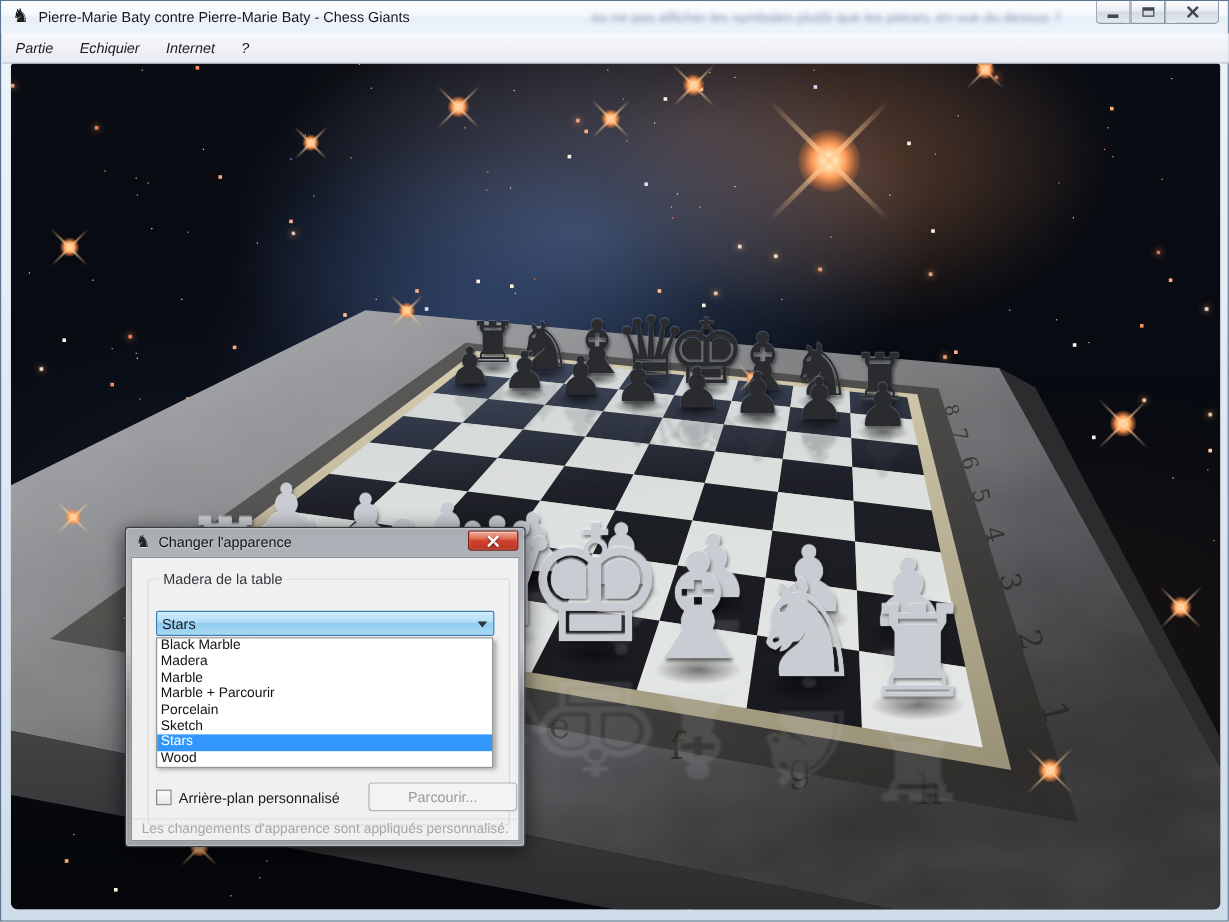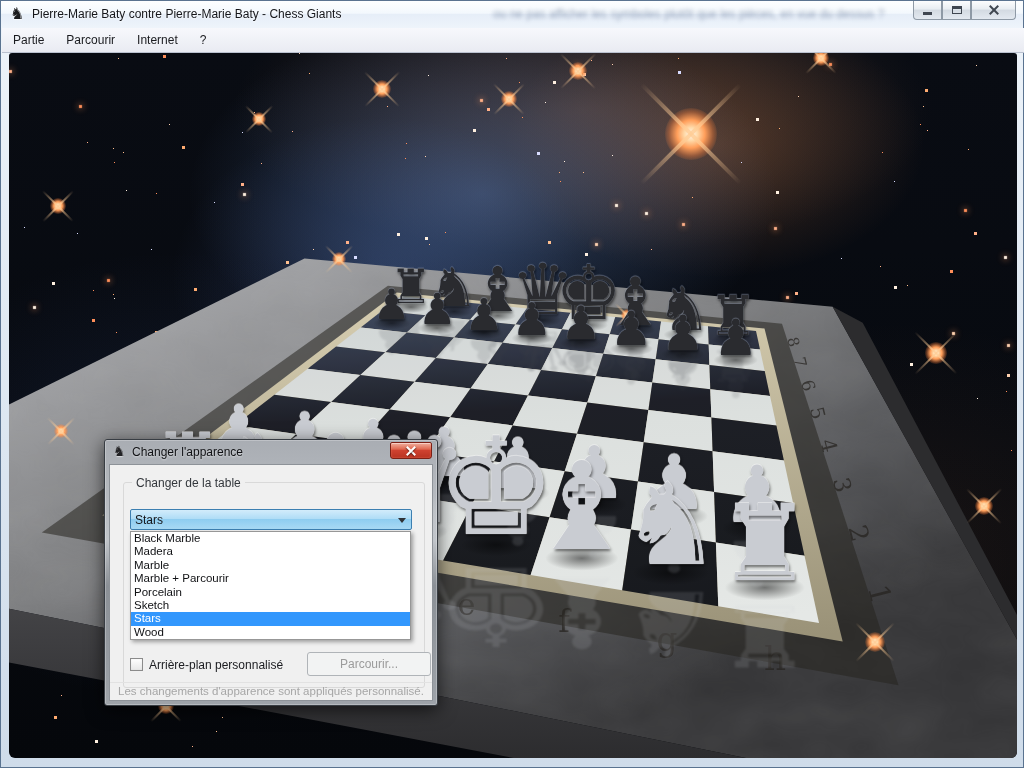--- a/index.html
+++ b/index.html
@@ -23,21 +23,21 @@
   .winbtn.close{width:45px;border-radius:0 0 4px 0;}
   .ic-min{width:9px;height:3px;background:#3f4650;margin-top:6px;}
   .ic-max{width:10px;height:8px;border:1px solid #3f4650;border-top:3px solid #3f4650;box-sizing:border-box;}
   .ic-x{position:relative;width:12px;height:10px;}
   .ic-x i{position:absolute;left:0;top:4px;width:12px;height:2px;background:#3f4650;display:block;}
   .ic-x i:first-child{transform:rotate(45deg);}
   .ic-x i:last-child{transform:rotate(-45deg);}
   
   .menubar{position:absolute;left:1px;top:27px;width:1022px;height:25px;
     background:linear-gradient(180deg,#f7f8fc,#e9ebf2);border-bottom:1px solid #bac1cf;
-    display:flex;align-items:center;box-sizing:border-box;}
+    display:flex;align-items:center;box-sizing:border-box;font-style:italic;}
   .menu-item{font-size:12px;color:#1a1b1f;padding:4px 11px;cursor:default;}
   
   .viewport{position:absolute;left:8px;top:52px;width:1008px;height:705px;border-radius:3px 3px 6px 6px;
     overflow:hidden;background:
       radial-gradient(420px 260px at 47% 20%,rgba(108,148,215,.40),rgba(108,148,215,0) 70%),
       radial-gradient(300px 230px at 37% 32%,rgba(80,110,180,.33),rgba(80,110,180,0) 70%),
       radial-gradient(500px 210px at 57% 8%,rgba(150,105,80,.35),rgba(150,105,80,0) 70%),
       radial-gradient(300px 190px at 70% 13%,rgba(205,125,70,.30),rgba(205,125,70,0) 70%),
       radial-gradient(420px 320px at 16% 60%,rgba(60,85,145,.20),rgba(60,85,145,0) 70%),
       radial-gradient(480px 340px at 88% 72%,rgba(120,75,45,.16),rgba(120,75,45,0) 70%),
@@ -124,21 +124,21 @@
           <span class="ic-x">
             <i></i>
             <i></i>
           </span>
         </div>
     </div>
   </div>
 
   <div class="menubar">
     <div class="menu-item">Partie</div>
-    <div class="menu-item">Parcourir</div>
+    <div class="menu-item">Echiquier</div>
     <div class="menu-item">Internet</div>
     <div class="menu-item">?</div>
   </div>
 
   <div class="viewport" id="viewport">
     <div class="starlayer" id="stars-small" style="box-shadow: rgb(255, 240, 224) 216px 616px 0px 0px, rgb(255, 143, 90) 548px 262px 0px 0px, rgb(255, 143, 90) 397px 90px 0px 0px, rgb(255, 192, 144) 331px 204px 0px 0px, rgb(255, 240, 224) 984px 680px 0px 0px, rgb(255, 240, 224) 551px 379px 0px 0px, rgb(255, 143, 90) 707px 275px 0px 0px, rgb(255, 210, 176) 290px 0px 0px 0px, rgb(255, 240, 224) 588px 326px 0px 0px, rgb(255, 176, 136) 52px 642px 0px 0px, rgb(255, 240, 224) 774px 288px 0px 0px, rgb(216, 220, 255) 15px 174px 0px 0px, rgb(255, 143, 90) 704px 544px 0px 0px, rgb(255, 240, 224) 603px 102px 0px 0px, rgb(255, 176, 136) 596px 449px 0px 0px, rgb(255, 210, 176) 360px 297px 0px 1px, rgb(255, 240, 224) 232px 642px 0px 1px, rgb(255, 171, 112) 174px 94px 0px 1px, rgb(255, 192, 144) 65px 474px 0px 0px, rgb(255, 240, 224) 768px 139px 0px 1px, rgb(255, 240, 224) 637px 405px 0px 0px, rgb(255, 143, 90) 513px 64px 0px 0px, rgb(255, 210, 176) 289px 224px 0px 0px, rgb(255, 192, 144) 593px 417px 0px 0px, rgb(255, 176, 136) 233px 131px 0px 1px, rgb(216, 220, 255) 420px 426px 0px 1px, rgb(255, 240, 224) 885px 448px 0px 0px, rgb(255, 240, 224) 419px 22px 0px 0px, rgb(255, 171, 112) 525px 680px 0px 1px, rgb(255, 192, 144) 80px 496px 0px 0px, rgb(255, 171, 112) 300px 20px 0px 0px, rgb(255, 240, 224) 365px 286px 0px 0px, rgb(255, 176, 136) 497px 5px 0px 0px, rgb(255, 210, 176) 377px 645px 0px 1px, rgb(216, 220, 255) 142px 196px 0px 0px, rgb(255, 143, 90) 396px 105px 0px 0px, rgb(255, 143, 90) 942px 218px 0px 1px, rgb(255, 171, 112) 186px 236px 0px 1px, rgb(255, 192, 144) 469px 443px 0px 0px, rgb(255, 176, 136) 642px 196px 0px 0px, rgb(255, 171, 112) 757px 611px 0px 0px, rgb(255, 143, 90) 715px 474px 0px 0px, rgb(255, 176, 136) 103px 593px 0px 0px, rgb(255, 176, 136) 699px 334px 0px 0px, rgb(216, 220, 255) 276px 510px 0px 0px, rgb(255, 176, 136) 787px 240px 0px 1px, rgb(255, 176, 136) 966px 180px 0px 1px, rgb(255, 171, 112) 959px 96px 0px 0px, rgb(255, 210, 176) 575px 21px 0px 1px, rgb(255, 240, 224) 172px 347px 0px 1px, rgb(255, 210, 176) 349px 595px 0px 0px, rgb(255, 240, 224) 902px 311px 0px 1px, rgb(255, 171, 112) 770px 75px 0px 0px, rgb(255, 143, 90) 911px 71px 0px 0px, rgb(255, 192, 144) 278px 209px 0px 1px, rgb(255, 171, 112) 426px 296px 0px 0px, rgb(255, 143, 90) 343px 362px 0px 1px, rgb(255, 176, 136) 582px 7px 0px 0px, rgb(255, 210, 176) 789px 43px 0px 0px, rgb(255, 143, 90) 155px 3px 0px 1px, rgb(255, 240, 224) 465px 77px 0px 1px, rgb(255, 171, 112) 669px 5px 0px 0px, rgb(255, 176, 136) 241px 293px 0px 1px, rgb(255, 240, 224) 748px 66px 0px 1px, rgb(255, 176, 136) 283px 78px 0px 0px, rgb(255, 192, 144) 838px 616px 0px 1px, rgb(255, 210, 176) 659px 376px 0px 0px, rgb(216, 220, 255) 200px 440px 0px 0px, rgb(255, 176, 136) 252px 110px 0px 0px, rgb(255, 143, 90) 255px 329px 0px 0px, rgb(255, 192, 144) 3px 379px 0px 0px, rgb(255, 143, 90) 187px 442px 0px 1px, rgb(255, 143, 90) 442px 263px 0px 0px, rgb(255, 176, 136) 920px 532px 0px 1px, rgb(255, 176, 136) 529px 403px 0px 0px, rgb(216, 220, 255) 346px 204px 0px 1px, rgb(255, 143, 90) 846px 305px 0px 1px, rgb(255, 210, 176) 942px 637px 0px 0px, rgb(255, 171, 112) 49px 602px 0px 0px, rgb(255, 210, 176) 603px 11px 0px 0px, rgb(255, 171, 112) 694px 438px 0px 0px, rgb(255, 240, 224) 886px 234px 0px 1px, rgb(255, 192, 144) 293px 528px 0px 1px, rgb(255, 171, 112) 480px 349px 0px 1px, rgb(255, 176, 136) 777px 631px 0px 1px, rgb(255, 240, 224) 63px 537px 0px 0px, rgb(255, 210, 176) 185px 580px 0px 0px, rgb(255, 210, 176) 416px 536px 0px 0px, rgb(216, 220, 255) 743px 666px 0px 0px, rgb(255, 176, 136) 871px 213px 0px 0px, rgb(255, 176, 136) 176px 640px 0px 0px, rgb(216, 220, 255) 68px 180px 0px 0px, rgb(255, 240, 224) 417px 185px 0px 1px, rgb(255, 143, 90) 55px 347px 0px 1px, rgb(255, 171, 112) 550px 119px 0px 0px, rgb(255, 240, 224) 638px 624px 0px 0px, rgb(255, 240, 224) 117px 137px 0px 0px, rgb(255, 143, 90) 84px 267px 0px 1px, rgb(216, 220, 255) 732px 109px 0px 0px, rgb(255, 210, 176) 160px 71px 0px 0px, rgb(255, 210, 176) 967px 12px 0px 0px, rgb(255, 171, 112) 418px 399px 0px 1px, rgb(255, 176, 136) 606px 616px 0px 0px, rgb(255, 143, 90) 851px 655px 0px 1px, rgb(255, 176, 136) 183px 693px 0px 0px, rgb(216, 220, 255) 832px 205px 0px 0px, rgb(216, 220, 255) 834px 602px 0px 0px, rgb(255, 176, 136) 378px 53px 0px 0px, rgb(255, 192, 144) 440px 287px 0px 0px, rgb(255, 171, 112) 731px 332px 0px 0px, rgb(255, 143, 90) 147px 140px 0px 0px, rgb(255, 192, 144) 213px 664px 0px 0px, rgb(255, 192, 144) 127px 493px 0px 0px, rgb(255, 240, 224) 467px 551px 0px 1px, rgb(255, 192, 144) 692px 457px 0px 0px, rgb(216, 220, 255) 925px 519px 0px 0px, rgb(255, 143, 90) 700px 319px 0px 0px, rgb(255, 176, 136) 649px 499px 0px 0px, rgb(255, 192, 144) 299px 464px 0px 0px, rgb(255, 171, 112) 476px 350px 0px 0px, rgb(255, 240, 224) 968px 345px 0px 0px, rgb(255, 240, 224) 446px 432px 0px 0px, rgb(255, 210, 176) 844px 310px 0px 0px, rgb(255, 192, 144) 574px 119px 0px 0px, rgb(255, 240, 224) 419px 657px 0px 0px, rgb(255, 176, 136) 916px 561px 0px 0px, rgb(255, 143, 90) 510px 29px 0px 0px, rgb(255, 192, 144) 953px 473px 0px 1px, rgb(255, 192, 144) 540px 189px 0px 1px, rgb(255, 171, 112) 293px 395px 0px 0px, rgb(255, 171, 112) 147px 279px 0px 1px, rgb(255, 240, 224) 691px 673px 0px 0px, rgb(255, 143, 90) 107px 279px 0px 0px, rgb(255, 176, 136) 338px 189px 0px 1px, rgb(255, 176, 136) 557px 279px 0px 0px, rgb(255, 240, 224) 536px 49px 0px 0px, rgb(255, 171, 112) 525px 501px 0px 0px, rgb(255, 143, 90) 615px 291px 0px 0px, rgb(255, 240, 224) 806px 668px 0px 1px, rgb(216, 220, 255) 205px 149px 0px 0px, rgb(255, 143, 90) 105px 109px 0px 0px, rgb(255, 192, 144) 820px 473px 0px 1px, rgb(255, 240, 224) 545px 29px 0px 1px, rgb(255, 240, 224) 709px 566px 0px 1px, rgb(255, 192, 144) 420px 191px 0px 0px, rgb(255, 240, 224) 87px 688px 0px 1px, rgb(255, 143, 90) 327px 563px 0px 0px, rgb(255, 176, 136) 641px 390px 0px 0px, rgb(255, 240, 224) 577px 201px 0px 1px, rgb(255, 176, 136) 321px 404px 0px 0px, rgb(255, 176, 136) 913px 392px 0px 0px, rgb(216, 220, 255) 519px 359px 0px 0px, rgb(255, 240, 224) 555px 108px 0px 0px, rgb(255, 176, 136) 479px 56px 0px 1px, rgb(255, 210, 176) 569px 642px 0px 0px, rgb(255, 176, 136) 78px 89px 0px 0px, rgb(255, 176, 136) 510px 445px 0px 1px, rgb(255, 210, 176) 904px 389px 0px 1px, rgb(255, 210, 176) 414px 558px 0px 0px, rgb(255, 240, 224) 601px 232px 0px 0px, rgb(255, 143, 90) 84px 237px 0px 0px, rgb(255, 210, 176) 623px 389px 0px 0px, rgb(255, 176, 136) 704px 365px 0px 1px, rgb(255, 240, 224) 199px 407px 0px 0px, rgb(255, 210, 176) 731px 567px 0px 0px, rgb(255, 171, 112) 683px 144px 0px 0px, rgb(255, 143, 90) 146px 606px 0px 0px, rgb(255, 240, 224) 161px 652px 0px 0px, rgb(255, 143, 90) 1002px 397px 0px 0px, rgb(255, 143, 90) 436px 179px 0px 0px, rgb(216, 220, 255) 233px 79px 0px 0px, rgb(255, 176, 136) 245px 59px 0px 0px, rgb(216, 220, 255) 885px 128px 0px 0px, rgb(255, 143, 90) 873px 99px 0px 0px, rgb(216, 220, 255) 529px 100px 0px 1px, rgb(255, 143, 90) 997px 338px 0px 0px, rgb(255, 171, 112) 104px 241px 0px 0px, rgb(255, 171, 112) 917px 37px 0px 1px, rgb(255, 210, 176) 999px 322px 0px 1px, rgb(255, 240, 224) 44px 230px 0px 1px, rgb(255, 176, 136) 447px 632px 0px 0px, rgb(255, 171, 112) 752px 696px 0px 0px, rgb(255, 210, 176) 304px 196px 0px 0px, rgb(255, 176, 136) 459px 480px 0px 0px, rgb(255, 171, 112) 46px 664px 0px 1px, rgb(255, 240, 224) 128px 584px 0px 0px, rgb(255, 210, 176) 147px 409px 0px 0px, rgb(216, 220, 255) 3px 359px 0px 0px, rgb(255, 171, 112) 731px 609px 0px 0px, rgb(255, 176, 136) 685px 276px 0px 0px, rgb(255, 143, 90) 551px 128px 0px 0px, rgb(255, 192, 144) 502px 522px 0px 1px, rgb(255, 176, 136) 296px 289px 0px 0px, rgb(255, 176, 136) 234px 345px 0px 1px, rgb(255, 240, 224) 179px 547px 0px 0px, rgb(255, 240, 224) 105px 245px 0px 0px, rgb(255, 210, 176) 864px 529px 0px 0px, rgb(255, 192, 144) 109px 5px 0px 0px, rgb(216, 220, 255) 670px 19px 0px 1px, rgb(216, 220, 255) 646px 272px 0px 0px, rgb(255, 176, 136) 145px 384px 0px 0px, rgb(255, 192, 144) 458px 667px 0px 0px, rgb(255, 192, 144) 913px 424px 0px 0px, rgb(255, 192, 144) 914px 53px 0px 0px, rgb(255, 171, 112) 807px 701px 0px 0px, rgb(255, 240, 224) 551px 358px 0px 1px, rgb(255, 240, 224) 389px 181px 0px 1px, rgb(255, 192, 144) 992px 600px 0px 1px, rgb(255, 240, 224) 728px 647px 0px 0px, rgb(255, 192, 144) 104px 95px 0px 0px, rgb(255, 192, 144) 483px 621px 0px 0px, rgb(255, 143, 90) 558px 309px 0px 0px, rgb(216, 220, 255) 350px 565px 0px 0px, rgb(255, 171, 112) 598px 413px 0px 0px, rgb(216, 220, 255) 776px 407px 0px 0px, rgb(255, 143, 90) 209px 632px 0px 0px, rgb(216, 220, 255) 990px 612px 0px 0px, rgb(255, 240, 224) 565px 703px 0px 1px, rgb(255, 192, 144) 369px 497px 0px 0px, rgb(255, 176, 136) 766px 494px 0px 0px, rgb(255, 192, 144) 114px 99px 0px 0px, rgb(255, 176, 136) 930px 666px 0px 1px, rgb(255, 192, 144) 207px 678px 0px 0px, rgb(255, 240, 224) 569px 559px 0px 0px, rgb(255, 192, 144) 712px 349px 0px 1px, rgb(255, 171, 112) 296px 354px 0px 0px, rgb(255, 192, 144) 373px 304px 0px 1px, rgb(255, 210, 176) 827px 455px 0px 0px, rgb(255, 176, 136) 546px 522px 0px 1px, rgb(255, 240, 224) 290px 217px 0px 0px, rgb(255, 210, 176) 407px 458px 0px 0px, rgb(255, 192, 144) 898px 232px 0px 0px, rgb(255, 240, 224) 509px 469px 0px 1px, rgb(216, 220, 255) 847px 440px 0px 0px, rgb(216, 220, 255) 625px 477px 0px 0px, rgb(216, 220, 255) 616px 399px 0px 0px, rgb(255, 176, 136) 918px 77px 0px 0px, rgb(255, 210, 176) 522px 288px 0px 0px, rgb(255, 210, 176) 416px 103px 0px 0px, rgb(255, 171, 112) 606px 566px 0px 0px;"></div>
     <div class="starlayer" id="stars-med" style="box-shadow: rgb(255, 143, 90) 821px 11px 1px 1px, rgba(255, 150, 90, 0.45) 821px 11px 6px 2px, rgb(255, 210, 176) 415px 581px 1px 1px, rgba(255, 150, 90, 0.45) 415px 581px 6px 2px, rgb(255, 143, 90) 379px 232px 1px 1px, rgba(255, 150, 90, 0.45) 379px 232px 6px 2px, rgb(255, 176, 136) 334px 586px 1px 1px, rgba(255, 150, 90, 0.45) 334px 586px 6px 2px, rgb(255, 210, 176) 587px 191px 1px 1px, rgba(255, 150, 90, 0.45) 587px 191px 6px 2px, rgb(255, 143, 90) 99px 227px 1px 1px, rgba(255, 150, 90, 0.45) 99px 227px 6px 2px, rgb(255, 143, 90) 71px 53px 1px 1px, rgba(255, 150, 90, 0.45) 71px 53px 6px 2px, rgb(255, 176, 136) 1px 18px 1px 1px, rgba(255, 150, 90, 0.45) 1px 18px 6px 2px, rgb(255, 240, 224) 607px 152px 1px 1px, rgba(255, 150, 90, 0.45) 607px 152px 6px 2px, rgb(255, 176, 136) 624px 482px 1px 1px, rgba(255, 150, 90, 0.45) 624px 482px 6px 2px, rgb(255, 240, 224) 25px 254px 1px 1px, rgba(255, 150, 90, 0.45) 25px 254px 6px 2px, rgb(255, 210, 176) 944px 280px 1px 1px, rgba(255, 150, 90, 0.45) 944px 280px 6px 2px, rgb(255, 240, 224) 948px 506px 1px 1px, rgba(255, 150, 90, 0.45) 948px 506px 6px 2px, rgb(255, 143, 90) 568px 13px 1px 1px, rgba(255, 150, 90, 0.45) 568px 13px 6px 2px, rgb(255, 240, 224) 959px 520px 1px 1px, rgba(255, 150, 90, 0.45) 959px 520px 6px 2px, rgb(255, 240, 224) 90px 491px 1px 1px, rgba(255, 150, 90, 0.45) 90px 491px 6px 2px, rgb(255, 143, 90) 710px 679px 1px 1px, rgba(255, 150, 90, 0.45) 710px 679px 6px 2px, rgb(255, 240, 224) 996px 204px 1px 1px, rgba(255, 150, 90, 0.45) 996px 204px 6px 2px, rgb(255, 143, 90) 92px 383px 1px 1px, rgba(255, 150, 90, 0.45) 92px 383px 6px 2px, rgb(255, 176, 136) 904px 646px 1px 1px, rgba(255, 150, 90, 0.45) 904px 646px 6px 2px, rgb(255, 143, 90) 715px 259px 1px 1px, rgba(255, 150, 90, 0.45) 715px 259px 6px 2px, rgb(255, 143, 90) 983px 608px 1px 1px, rgba(255, 150, 90, 0.45) 983px 608px 6px 2px, rgb(255, 240, 224) 284px 598px 1px 1px, rgba(255, 150, 90, 0.45) 284px 598px 6px 2px, rgb(255, 240, 224) 731px 489px 1px 1px, rgba(255, 150, 90, 0.45) 731px 489px 6px 2px, rgb(255, 240, 224) 66px 520px 1px 1px, rgba(255, 150, 90, 0.45) 66px 520px 6px 2px, rgb(255, 240, 224) 290px 538px 1px 1px, rgba(255, 150, 90, 0.45) 290px 538px 6px 2px, rgb(255, 240, 224) 676px 645px 1px 1px, rgba(255, 150, 90, 0.45) 676px 645px 6px 2px, rgb(255, 240, 224) 286px 351px 1px 1px, rgba(255, 150, 90, 0.45) 286px 351px 6px 2px, rgb(255, 240, 224) 889px 522px 1px 1px, rgba(255, 150, 90, 0.45) 889px 522px 6px 2px, rgb(255, 210, 176) 34px 458px 1px 1px, rgba(255, 150, 90, 0.45) 34px 458px 6px 2px, rgb(255, 240, 224) 378px 557px 1px 1px, rgba(255, 150, 90, 0.45) 378px 557px 6px 2px, rgb(255, 143, 90) 644px 544px 1px 1px, rgba(255, 150, 90, 0.45) 644px 544px 6px 2px, rgb(255, 210, 176) 624px 658px 1px 1px, rgba(255, 150, 90, 0.45) 624px 658px 6px 2px, rgb(255, 210, 176) 532px 533px 1px 1px, rgba(255, 150, 90, 0.45) 532px 533px 6px 2px, rgb(255, 176, 136) 735px 694px 1px 1px, rgba(255, 150, 90, 0.45) 735px 694px 6px 2px, rgb(255, 176, 136) 599px 244px 1px 1px, rgba(255, 150, 90, 0.45) 599px 244px 6px 2px, rgb(255, 176, 136) 774px 663px 1px 1px, rgba(255, 150, 90, 0.45) 774px 663px 6px 2px, rgb(255, 176, 136) 766px 175px 1px 1px, rgba(255, 150, 90, 0.45) 766px 175px 6px 2px, rgb(255, 210, 176) 999px 292px 1px 1px, rgba(255, 150, 90, 0.45) 999px 292px 6px 2px, rgb(255, 210, 176) 478px 519px 1px 1px, rgba(255, 150, 90, 0.45) 478px 519px 6px 2px, rgb(255, 240, 224) 901px 398px 1px 1px, rgba(255, 150, 90, 0.45) 901px 398px 6px 2px, rgb(255, 176, 136) 145px 531px 1px 1px, rgba(255, 150, 90, 0.45) 145px 531px 6px 2px, rgb(255, 240, 224) 583px 697px 1px 1px, rgba(255, 150, 90, 0.45) 583px 697px 6px 2px, rgb(255, 240, 224) 637px 160px 1px 1px, rgba(255, 150, 90, 0.45) 637px 160px 6px 2px, rgb(255, 240, 224) 245px 608px 1px 1px, rgba(255, 150, 90, 0.45) 245px 608px 6px 2px, rgb(255, 176, 136) 472px 47px 1px 1px, rgba(255, 150, 90, 0.45) 472px 47px 6px 2px, rgb(255, 143, 90) 228px 414px 1px 1px, rgba(255, 150, 90, 0.45) 228px 414px 6px 2px, rgb(255, 240, 224) 211px 552px 1px 1px, rgba(255, 150, 90, 0.45) 211px 552px 6px 2px, rgb(255, 143, 90) 412px 362px 1px 1px, rgba(255, 150, 90, 0.45) 412px 362px 6px 2px, rgb(255, 240, 224) 235px 141px 1px 1px, rgba(255, 150, 90, 0.45) 235px 141px 6px 2px, rgb(255, 176, 136) 674px 171px 1px 1px, rgba(255, 150, 90, 0.45) 674px 171px 6px 2px, rgb(255, 143, 90) 956px 157px 1px 1px, rgba(255, 150, 90, 0.45) 956px 157px 6px 2px, rgb(255, 143, 90) 808px 696px 1px 1px, rgba(255, 150, 90, 0.45) 808px 696px 6px 2px, rgb(255, 176, 136) 778px 244px 1px 1px, rgba(255, 150, 90, 0.45) 778px 244px 6px 2px, rgb(255, 210, 176) 703px 576px 1px 1px, rgba(255, 150, 90, 0.45) 703px 576px 6px 2px;"></div>
     <div id="scene"></div>
     <svg width="1008" height="705" style="position: absolute; left: 0px; top: 0px;">
         <defs>
@@ -437,21 +437,21 @@
       <div class="dlg-title">Changer l'apparence</div>
       <div class="dlg-close">
         <span class="ic-x">
             <i></i>
             <i></i>
           </span>
       </div>
     </div>
     <div class="dlg-client">
       <div class="groupbox">
-        <div class="group-label">Changer de la table</div>
+        <div class="group-label">Madera de la table</div>
       </div>
       <div class="combo">
         <span class="combo-value">Stars</span>
         <span class="combo-arrow"></span>
       </div>
       <div class="droplist" id="droplist">
           <div class="drop-item">Black Marble</div>
           <div class="drop-item">Madera</div>
           <div class="drop-item">Marble</div>
           <div class="drop-item">Marble + Parcourir</div>

